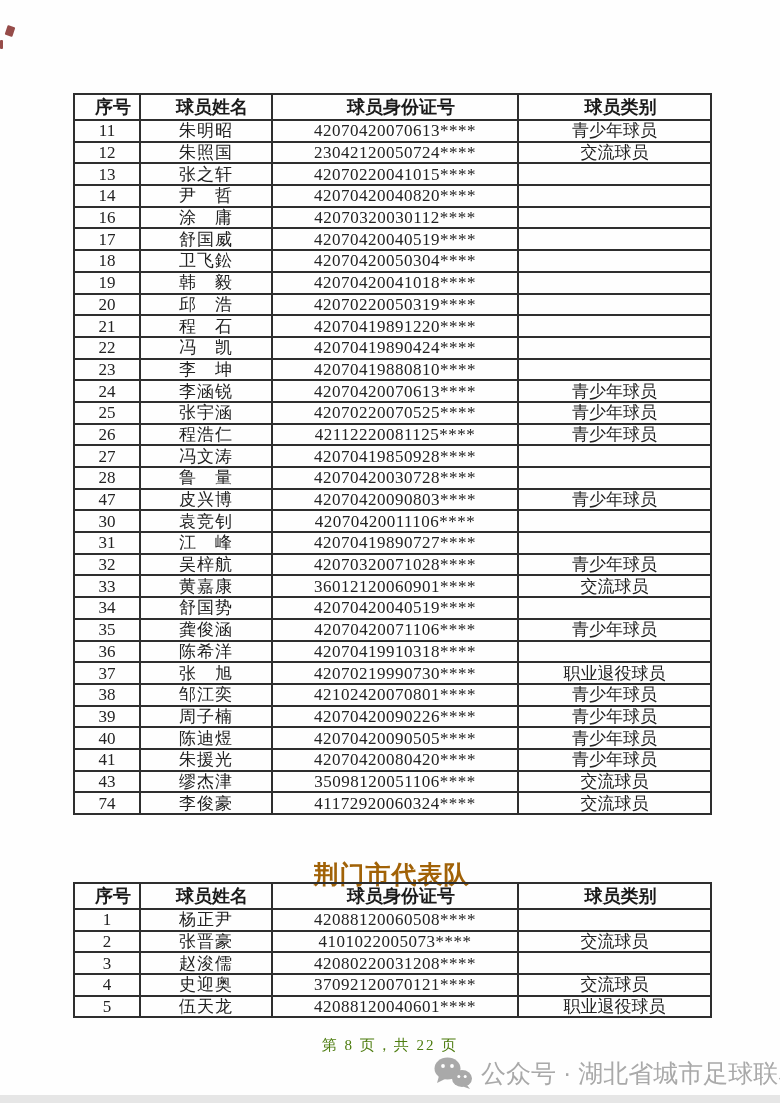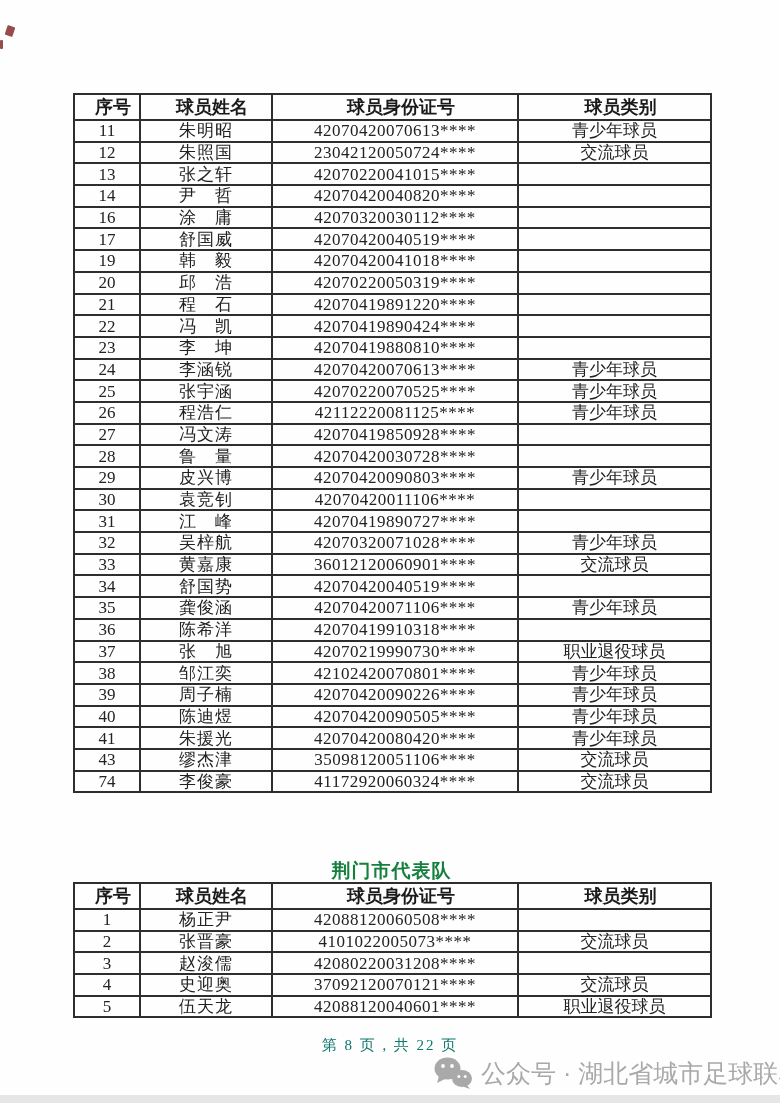--- a/index.html
+++ b/index.html
@@ -8,21 +8,21 @@
     width:780px;height:1103px;
     background:#fefefe;
     font-family:"Liberation Serif","DejaVu Serif",serif;
     color:#1c1c1c;
     overflow:hidden;
   }
   .table-wrap{position:absolute;left:73px;width:637px;}
   .t1{top:93px;}
   .t2-title{
     position:absolute;left:73px;top:858px;width:637px;
-    text-align:center;font-size:19px;font-weight:bold;color:#15803d;
+    text-align:center;font-size:25px;font-weight:bold;color:#a16207;
     letter-spacing:1px;
   }
   .t2{top:882px;}
   table{
     border-collapse:collapse;table-layout:fixed;width:637px;
     background:transparent;
   }
   col.c-no{width:66px;}
   col.c-name{width:132px;}
   col.c-id{width:246px;}
@@ -31,21 +31,21 @@
     border:2px solid #2e2e2e;
     text-align:center;vertical-align:middle;
     padding:0;overflow:hidden;white-space:nowrap;
   }
   th{height:22px;font-size:18px;font-weight:bold;color:#1a1a1a;padding-left:12px;}
   td{height:19.7px;font-size:17px;line-height:19px;color:#222222;}
   td:nth-child(2){letter-spacing:1px;}
   td:nth-child(3){letter-spacing:0.5px;}
   .footer{
     position:absolute;left:0;top:1036px;width:780px;
-    text-align:center;font-size:15px;color:#0f766e;letter-spacing:2px;
+    text-align:center;font-size:15px;color:#4d7c0f;letter-spacing:2px;
   }
   .watermark{
     position:absolute;left:433px;top:1056px;
     display:flex;align-items:center;gap:8px;
     color:#a9a9a9;font-size:25px;white-space:nowrap;
     font-family:"Liberation Sans","DejaVu Sans",sans-serif;
   }
   .wechat-icon{flex:0 0 auto;display:block;}
   .bottom-band{
     position:absolute;left:0;bottom:0;width:780px;height:8px;
@@ -110,20 +110,26 @@
             <td>42070320030112****</td>
             <td></td>
           </tr>
           <tr>
             <td>17</td>
             <td>舒国威</td>
             <td>42070420040519****</td>
             <td></td>
           </tr>
           <tr>
+            <td>18</td>
+            <td>卫飞鈆</td>
+            <td>42070420050304****</td>
+            <td></td>
+          </tr>
+          <tr>
             <td>19</td>
             <td>韩　毅</td>
             <td>42070420041018****</td>
             <td></td>
           </tr>
           <tr>
             <td>20</td>
             <td>邱　浩</td>
             <td>42070220050319****</td>
             <td></td>
@@ -170,21 +176,21 @@
             <td>42070419850928****</td>
             <td></td>
           </tr>
           <tr>
             <td>28</td>
             <td>鲁　量</td>
             <td>42070420030728****</td>
             <td></td>
           </tr>
           <tr>
-            <td>29</td>
+            <td>47</td>
             <td>皮兴博</td>
             <td>42070420090803****</td>
             <td>青少年球员</td>
           </tr>
           <tr>
             <td>30</td>
             <td>袁竞钊</td>
             <td>42070420011106****</td>
             <td></td>
           </tr>

